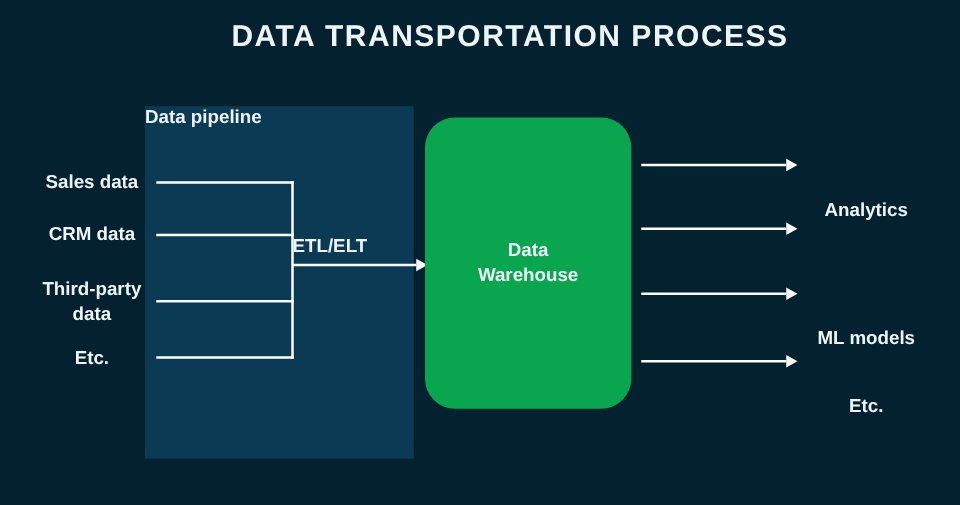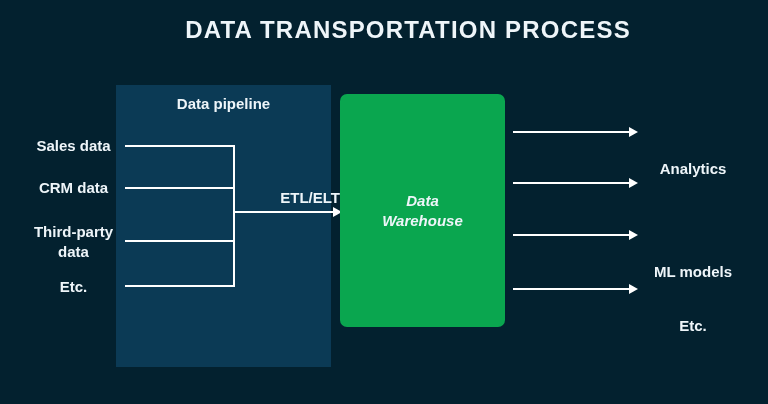--- a/index.html
+++ b/index.html
@@ -23,22 +23,21 @@
     white-space: nowrap;
   }
 
   .pipeline-box {
     position: absolute;
     left: 116px; top: 85px;
     width: 215px; height: 282px;
     background: var(--pipeline-box, #0b3a55);
   }
   .pipeline-label {
-    padding-top: 10px;
-    text-align: center;
+    text-align: left;
     font-size: 15px;
     font-weight: 700;
   }
 
   .label {
     position: absolute;
     font-size: 15px;
     font-weight: 700;
     text-align: center;
     transform: translateY(-50%);
@@ -73,36 +72,35 @@
     border-top: 5px solid transparent;
     border-bottom: 5px solid transparent;
   }
   .etl-arrow { left: 234px; top: 211px; width: 99px; }
   .out-arrow { left: 513px; width: 116px; }
 
   .etl-label {
     position: absolute;
     left: 234px; top: 197px;
     width: 106px;
-    text-align: right;
+    text-align: left;
     font-size: 15px;
     font-weight: 700;
     transform: translateY(-50%);
   }
 
   .warehouse-box {
     position: absolute;
     left: 340px; top: 94px;
     width: 165px; height: 233px;
     background: var(--warehouse-box, #0aa64f);
-    border-radius: 7px;
+    border-radius: 24px;
     display: flex;
     align-items: center;
     justify-content: center;
-    font-style: italic;
   }
   .warehouse-label {
     width: 100px;
     text-align: center;
     font-size: 15px;
     font-weight: 700;
     line-height: 20px;
   }
 </style>
 </head>

